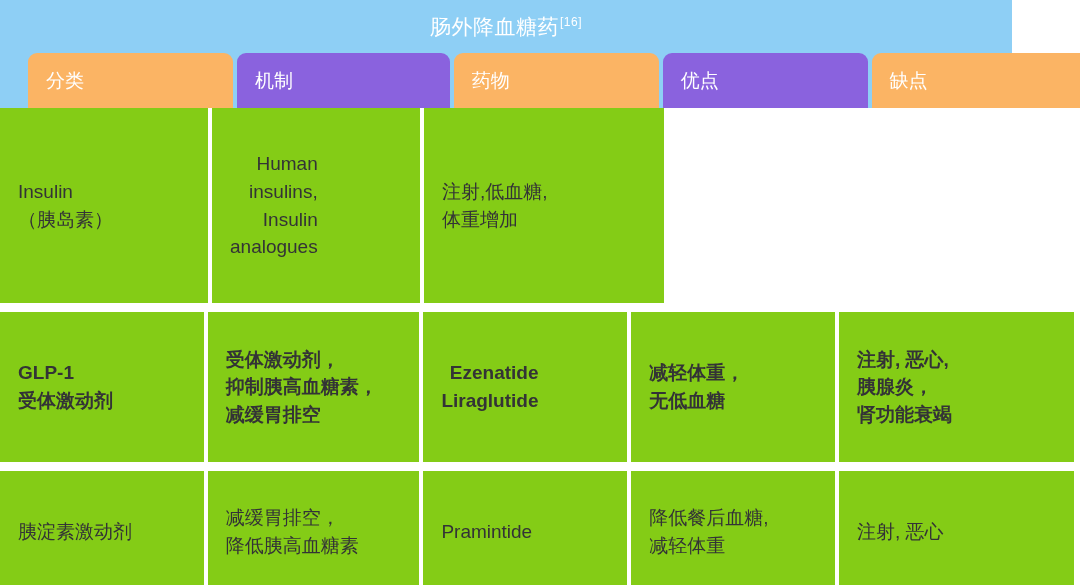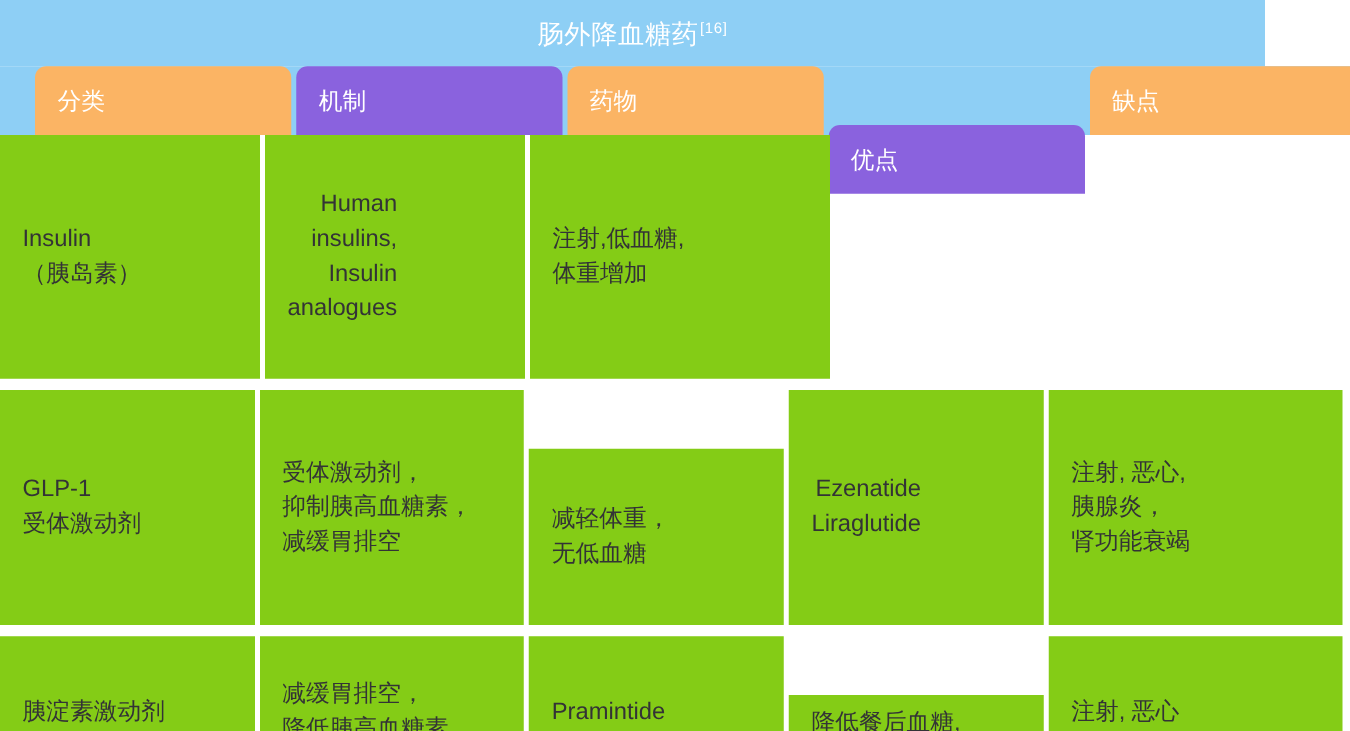--- a/index.html
+++ b/index.html
@@ -81,21 +81,21 @@
     width: 1080px;
     height: 477px;
   }
   .row {
     display: flex;
     width: 1080px;
     box-sizing: border-box;
   }
   .row-1 { height: 195px; }
   .row-gap { height: 9px; background: #ffffff; }
-  .row-2 { height: 188px; }
+  .row-2 { height: 150px; font-weight: bold; }
   .row-3 { height: 121px; }
   .cell {
     background: #84cc16;
     box-sizing: border-box;
     display: flex;
     align-items: center;
     padding-left: 18px;
     padding-right: 8px;
     margin-right: 4px;
     color: #333336;
@@ -103,21 +103,21 @@
     line-height: 1.45;
     white-space: pre-line;
     overflow: hidden;
   }
   .cell:last-child { margin-right: 6px; }
 
   
   .col-0 { width: 208px; }
   .col-1 { width: 216px; }
   .col-2 { width: 208px; text-align: right; }
-  .col-3 { width: 208px; margin-top: 47px; }
+  .col-3 { width: 208px; }
   .col-4 { width: 240px; }
 </style>
 </head>
 <body>
 
 <div class="table-wrap">
 
   <div class="title-band">
     <div class="title-text">
       <span>肠外降血糖药</span><span class="title-ref">[16]</span>
@@ -146,24 +146,24 @@
     </div>
 
     <div class="row-gap"></div>
 
     <div class="row row-2">
       <div class="cell col-0">GLP-1
 受体激动剂</div>
       <div class="cell col-1">受体激动剂，
 抑制胰高血糖素，
 减缓胃排空</div>
+      <div class="cell col-2">Ezenatide
+Liraglutide</div>
       <div class="cell col-3">减轻体重，
 无低血糖</div>
-      <div class="cell col-2">Ezenatide
-Liraglutide</div>
       <div class="cell col-4">注射, 恶心,
 胰腺炎，
 肾功能衰竭</div>
     </div>
 
     <div class="row-gap"></div>
 
     <div class="row row-3">
       <div class="cell col-0">胰淀素激动剂</div>
       <div class="cell col-1">减缓胃排空，

